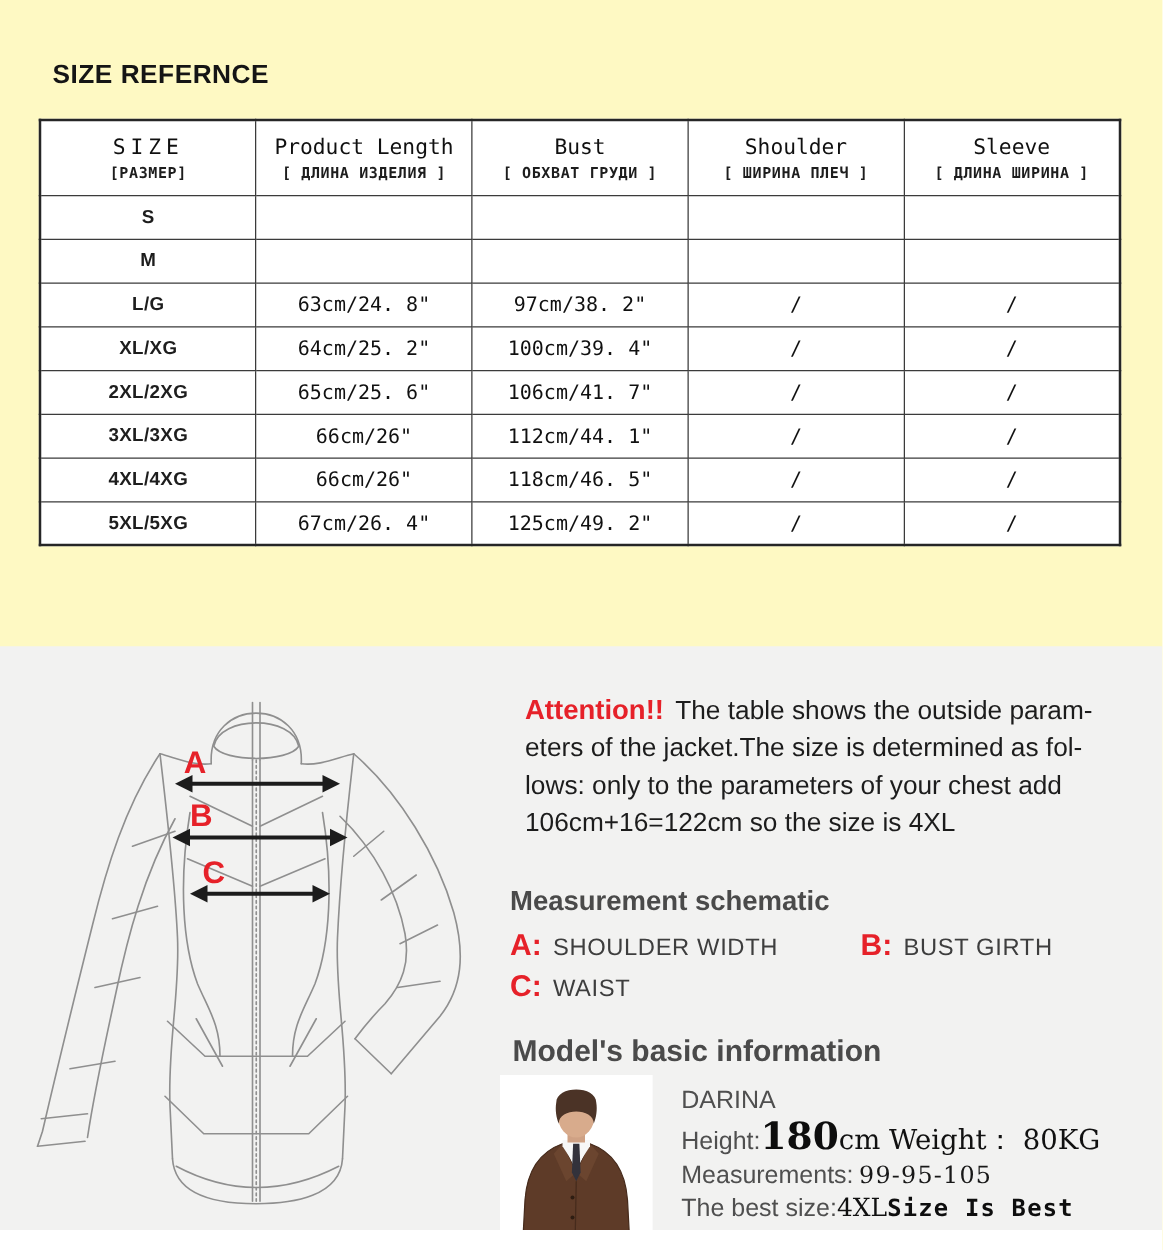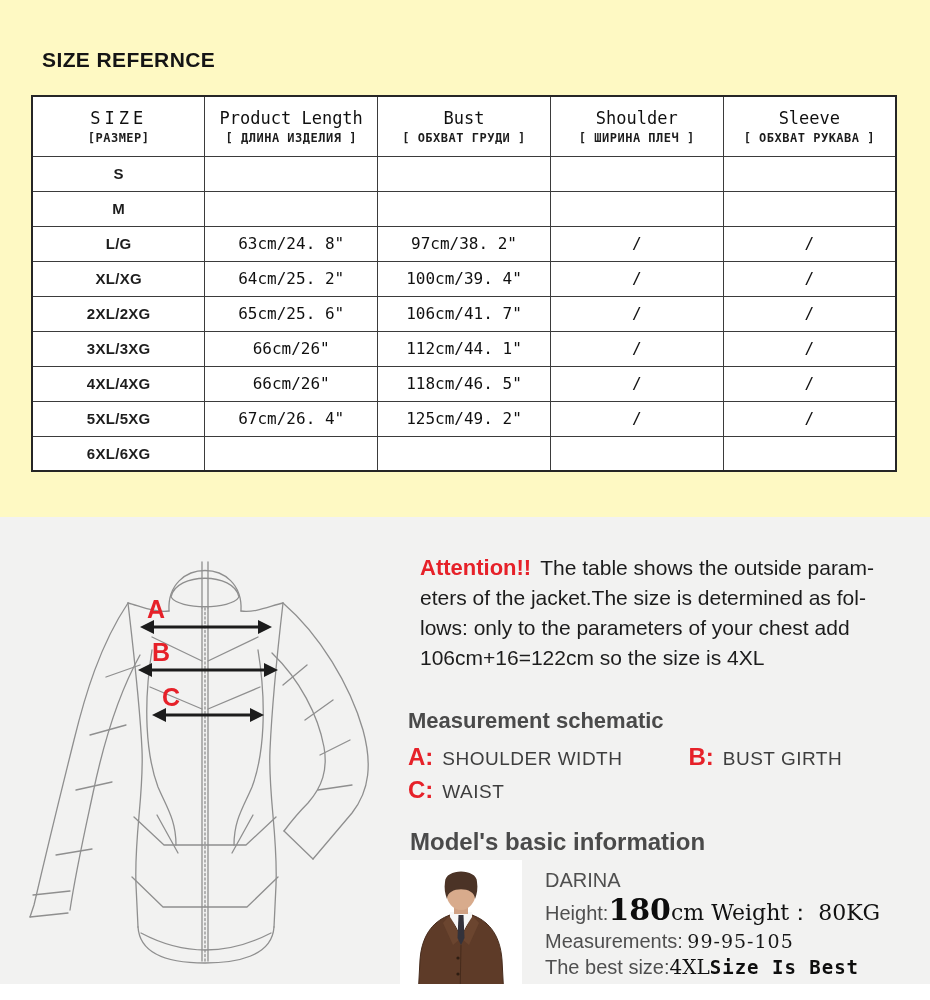--- a/index.html
+++ b/index.html
@@ -87,21 +87,21 @@
           <th>
             <span class="h-en">Bust</span>
             <span class="h-sub">[ ОБХВАТ ГРУДИ ]</span>
           </th>
           <th>
             <span class="h-en">Shoulder</span>
             <span class="h-sub">[ ШИРИНА ПЛЕЧ ]</span>
           </th>
           <th>
             <span class="h-en">Sleeve</span>
-            <span class="h-sub">[ ОБХВАТ РУКАВА ]</span>
+            <span class="h-sub">[ ДЛИНА ШИРИНА ]</span>
           </th>
         </tr>
       </thead>
       <tbody>
         <tr>
           <td class="cell-size">S</td>
           <td class="cell-val"></td>
           <td class="cell-val"></td>
           <td class="cell-val"></td>
           <td class="cell-val"></td>
@@ -147,27 +147,20 @@
           <td class="cell-val">118cm/46. 5"</td>
           <td class="cell-val">/</td>
           <td class="cell-val">/</td>
         </tr>
         <tr>
           <td class="cell-size">5XL/5XG</td>
           <td class="cell-val">67cm/26. 4"</td>
           <td class="cell-val">125cm/49. 2"</td>
           <td class="cell-val">/</td>
           <td class="cell-val">/</td>
-        </tr>
-        <tr>
-          <td class="cell-size">6XL/6XG</td>
-          <td class="cell-val"></td>
-          <td class="cell-val"></td>
-          <td class="cell-val"></td>
-          <td class="cell-val"></td>
         </tr>
       </tbody>
     </table>
   </div>
 
   <div class="panel"></div>
 
   <svg class="jacket-svg" width="400" height="485" viewBox="0 0 400 485">
     <g fill="none" stroke="#8f8f8f" stroke-width="1.3" stroke-linecap="round" stroke-linejoin="round">
 

